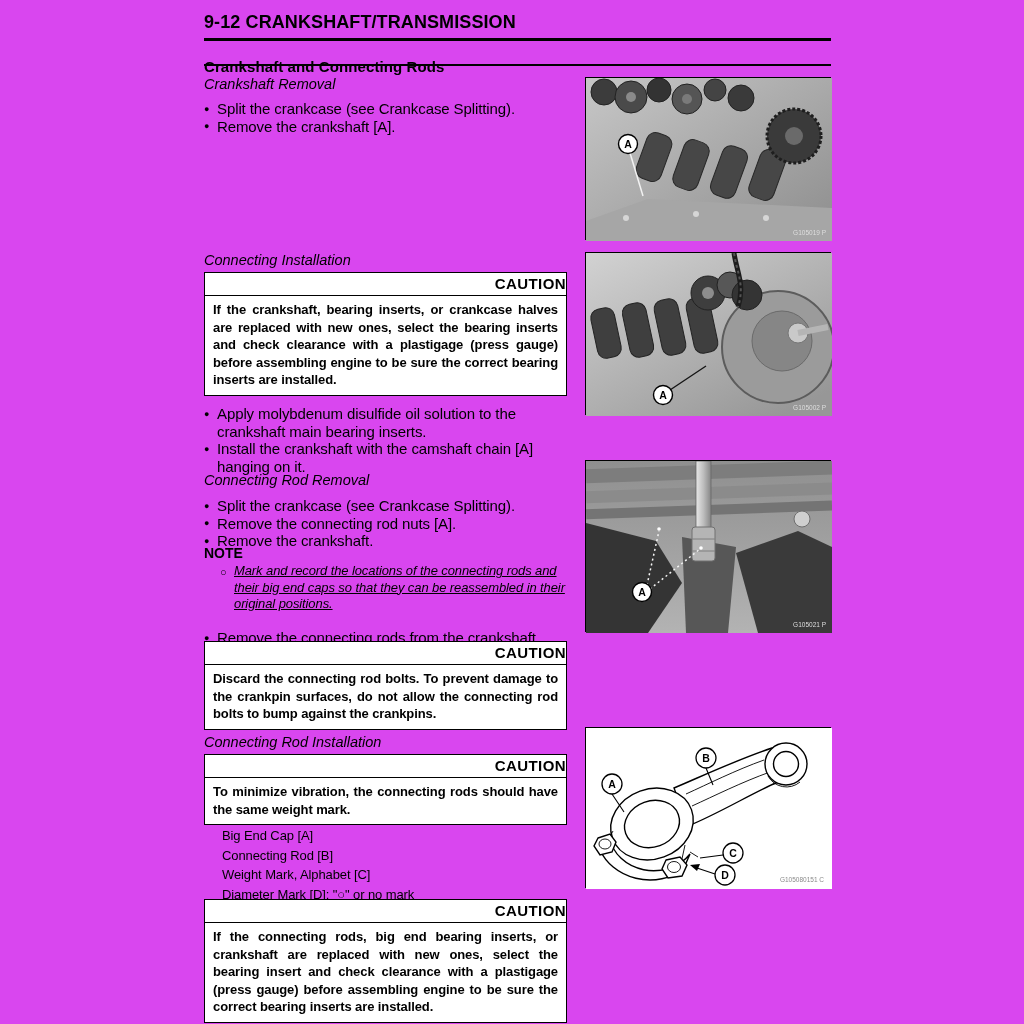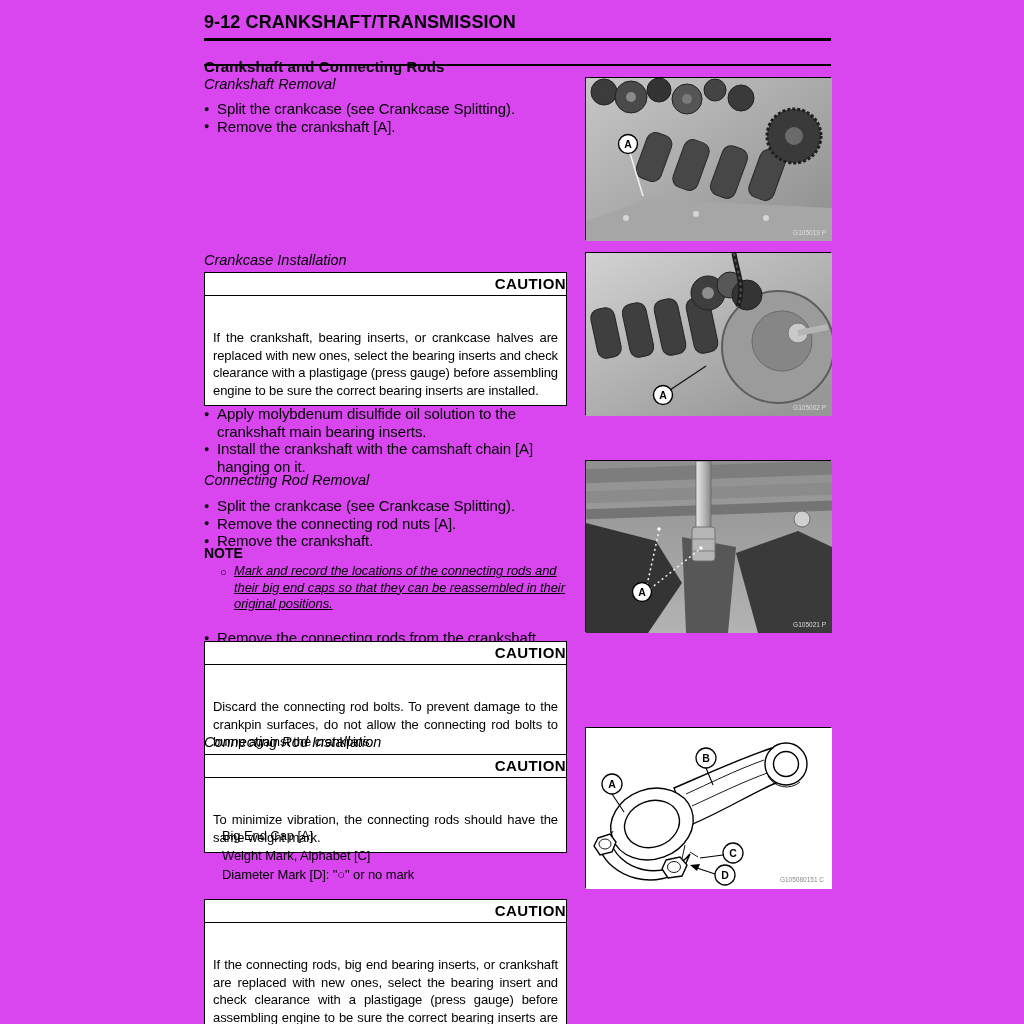--- a/index.html
+++ b/index.html
@@ -18,21 +18,21 @@
   .rule-thin { left:204px; top:64px; width:627px; height:1.5px; background:#000; }
 
   .subhead { left:204px; font-size:14.5px; font-style:italic; }
 
   .bullets { left:204px; width:366px; list-style:none; font-size:15px; line-height:17.5px; letter-spacing:-0.1px;margin-top:8px; }
   .bullets li { position:relative; padding-left:13px; }
   .bullets li::before { content:"●"; position:absolute; left:0; top:0.5px; font-size:9px; line-height:17.5px; }
 
   .caution-box { left:204px; width:363px; border:1.5px solid #000; background:#fff; }
   .caution-box .ttl { text-align:right; font-weight:bold; font-size:15px; letter-spacing:0.4px; padding:2px 0 3px; border-bottom:1.5px solid #000; }
-  .caution-box .bd { font-weight:normal; font-size:13px; line-height:17.5px; letter-spacing:-0.1px; padding:5px 8px 6px; text-align:justify;margin-top:28px; }
+  .caution-box .bd { font-weight:bold; font-size:13px; line-height:17.5px; letter-spacing:-0.1px; padding:5px 8px 6px; text-align:justify; }
 
   .note-head { left:204px; width:366px; text-align:left; font-weight:bold; font-size:14px; }
   .note-text { left:219px; width:351px; font-style:italic; font-size:13px; line-height:16.5px; letter-spacing:-0.1px; padding-left:15px;text-decoration:underline; }
   .note-text::before { content:"○"; position:absolute; left:1px; top:1px; font-size:11px; font-style:normal; }
 
   .legend { left:222px; width:348px; list-style:none; font-size:13px; line-height:19.5px; letter-spacing:-0.1px; }
 
   .figure { left:585px; border:1px solid #000; background:#fff; }
   .figure svg { display:block; }
   svg text { font-family:"Liberation Sans","DejaVu Sans",sans-serif; }
@@ -49,21 +49,21 @@
   <div class="abs rule-thick"></div>
   <div class="abs section-title">Crankshaft and Connecting Rods</div>
   <div class="abs rule-thin"></div>
 
   <div class="abs subhead" style="top:76px">Crankshaft Removal</div>
   <ul class="abs bullets" style="top:92px">
     <li>Split the crankcase (see Crankcase Splitting).</li>
     <li>Remove the crankshaft [A].</li>
   </ul>
 
-  <div class="abs subhead" style="top:252px">Crankcase Installation</div>
+  <div class="abs subhead" style="top:252px">Connecting Installation</div>
   <div class="abs caution-box" style="top:272px">
     <div class="ttl">CAUTION</div>
     <div class="bd">If the crankshaft, bearing inserts, or crankcase halves are replaced with new ones, select the bearing inserts and check clearance with a plastigage (press gauge) before assembling engine to be sure the correct bearing inserts are installed.</div>
   </div>
   <ul class="abs bullets" style="top:397px">
     <li>Apply molybdenum disulfide oil solution to the crankshaft main bearing inserts.</li>
     <li>Install the crankshaft with the camshaft chain [A] hanging on it.</li>
   </ul>
 
   <div class="abs subhead" style="top:472px">Connecting Rod Removal</div>
@@ -82,20 +82,21 @@
     <div class="bd">Discard the connecting rod bolts. To prevent damage to the crankpin surfaces, do not allow the connecting rod bolts to bump against the crankpins.</div>
   </div>
 
   <div class="abs subhead" style="top:734px">Connecting Rod Installation</div>
   <div class="abs caution-box" style="top:754px">
     <div class="ttl">CAUTION</div>
     <div class="bd">To minimize vibration, the connecting rods should have the same weight mark.</div>
   </div>
   <ul class="abs legend" style="top:826px">
     <li>Big End Cap [A]</li>
+    <li>Connecting Rod [B]</li>
     <li>Weight Mark, Alphabet [C]</li>
     <li>Diameter Mark [D]: "○" or no mark</li>
   </ul>
   <div class="abs caution-box" style="top:899px">
     <div class="ttl">CAUTION</div>
     <div class="bd">If the connecting rods, big end bearing inserts, or crankshaft are replaced with new ones, select the bearing insert and check clearance with a plastigage (press gauge) before assembling engine to be sure the correct bearing inserts are installed.</div>
   </div>
 
   <div class="abs figure" style="top:77px;width:246px;height:163px">
     <svg viewBox="0 0 246 163" width="246" height="163">

